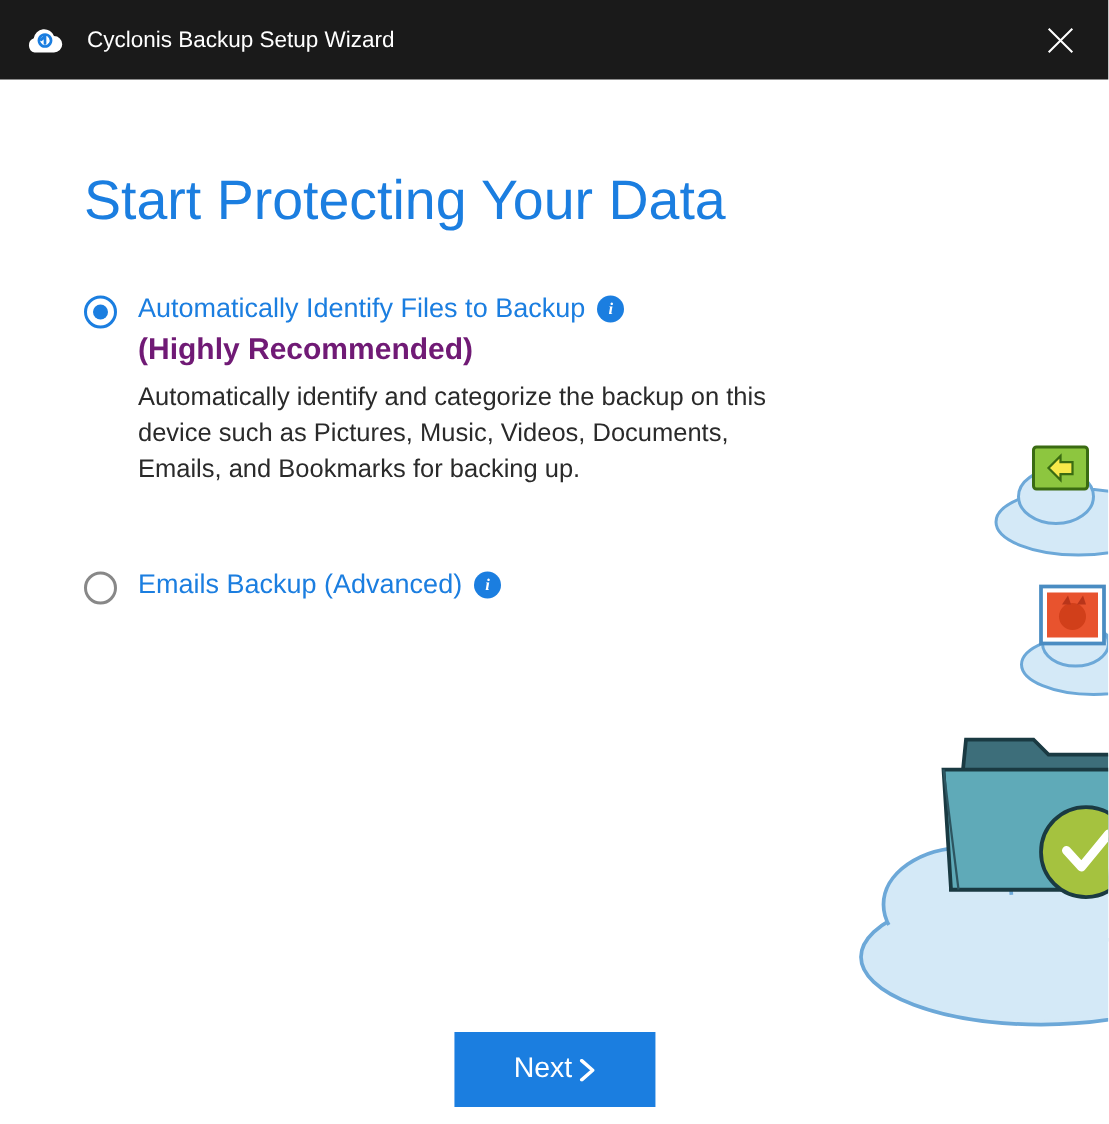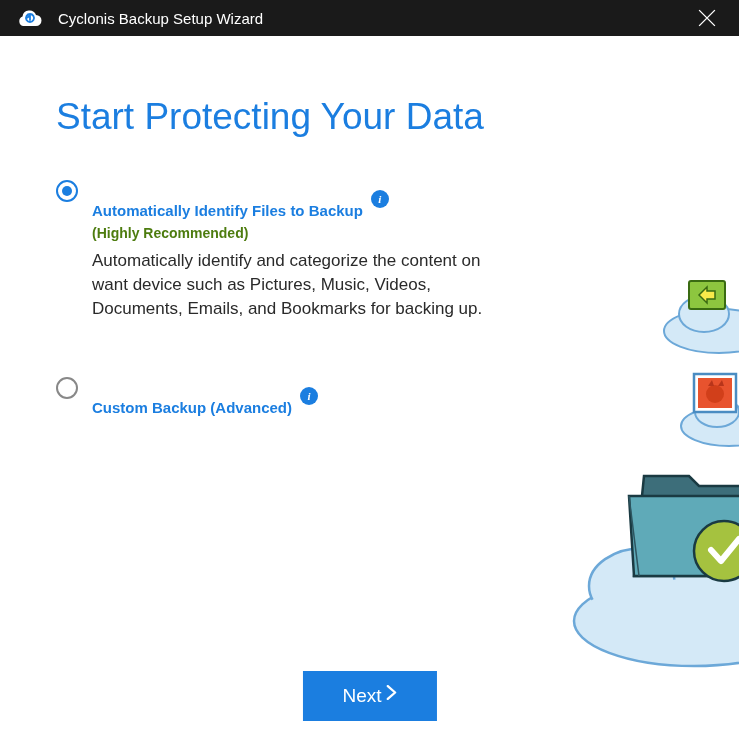--- a/index.html
+++ b/index.html
@@ -9,21 +9,21 @@
     }
     body {
       font-family: 'Segoe UI', Tahoma, sans-serif;
       width: 739px;
       height: 749px;
       background: #ffffff;
       overflow: hidden;
       position: relative;
     }
     .titlebar {
-      height: 36px;
+      height: 53px;
       background: #1a1a1a;
       display: flex;
       align-items: center;
       padding: 0 16px;
       justify-content: space-between;
     }
     .titlebar-left {
       display: flex;
       align-items: center;
       gap: 14px;
@@ -91,62 +91,62 @@
       flex: 1;
     }
     .option-title-row {
       display: flex;
       align-items: center;
       gap: 8px;
       margin-bottom: 6px;
     }
     .option-title {
       color: #1b7ee0;
-      font-size: 15px;
-      font-weight: 700;
-      cursor: pointer;
-      margin-top: 24px;
+      font-size: 18px;
+      font-weight: 400;
+      cursor: pointer;
     }
     .info-icon {
       width: 18px;
       height: 18px;
       background: #1b7ee0;
       border-radius: 50%;
       color: #ffffff;
       display: flex;
       align-items: center;
       justify-content: center;
       font-size: 11px;
       font-weight: bold;
       font-style: italic;
       font-family: Georgia, serif;
       cursor: pointer;
     }
     .highly-rec {
-      color: #4d7c0f;
-      font-size: 14px;
+      color: #701a75;
+      font-size: 20px;
       font-weight: 600;
       margin-bottom: 8px;
     }
     .option-desc {
       color: #2a2a2a;
       font-size: 17px;
       line-height: 1.4;
     }
     .next-btn {
       position: absolute;
       bottom: 20px;
       left: 50%;
       transform: translateX(-50%);
       background: #1b7ee0;
       color: #ffffff;
       border: none;
       padding: 14px 40px;
       font-size: 19px;
       display: flex;
+      align-items: center;
       gap: 4px;
       cursor: pointer;
     }
     .illustration {
       position: absolute;
       right: 0;
       top: 190px;
       width: 200px;
       height: 470px;
       overflow: hidden;
@@ -180,29 +180,29 @@
   <div class="option">
     <div class="radio-outer">
       <div class="radio-inner"></div>
     </div>
     <div class="option-body">
       <div class="option-title-row">
         <span class="option-title">Automatically Identify Files to Backup</span>
         <span class="info-icon">i</span>
       </div>
       <div class="highly-rec">(Highly Recommended)</div>
-      <div class="option-desc">Automatically identify and categorize the content on want device such as Pictures, Music, Videos, Documents, Emails, and Bookmarks for backing up.</div>
+      <div class="option-desc">Automatically identify and categorize the backup on this device such as Pictures, Music, Videos, Documents, Emails, and Bookmarks for backing up.</div>
     </div>
   </div>
 
   <div class="option">
     <div class="radio-outer unselected"></div>
     <div class="option-body">
       <div class="option-title-row">
-        <span class="option-title">Custom Backup (Advanced)</span>
+        <span class="option-title">Emails Backup (Advanced)</span>
         <span class="info-icon">i</span>
       </div>
     </div>
   </div>
 
   <button class="next-btn">
     <span>Next</span>
     <svg viewBox="0 0 12 16" width="11" height="15">
       <path d="M2 1 L10 8 L2 15" stroke="#ffffff" stroke-width="2.5" fill="none" stroke-linecap="round" stroke-linejoin="round"></path>
     </svg>

